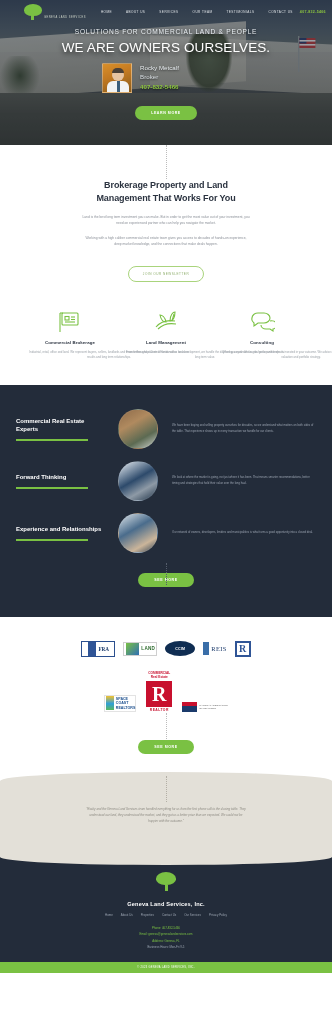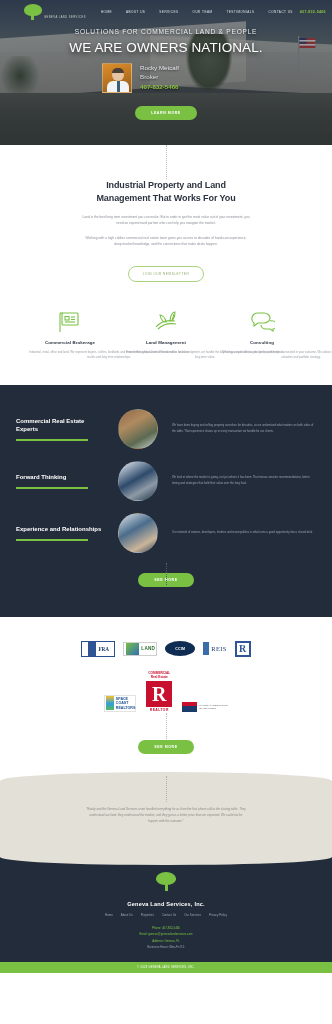--- a/index.html
+++ b/index.html
@@ -259,21 +259,21 @@
         <a href="#">SERVICES</a>
         <a href="#">OUR TEAM</a>
         <a href="#">TESTIMONIALS</a>
         <a href="#">CONTACT US</a>
       </nav>
       <div class="topphone">407-832-5466</div>
     </div>
 
     <div class="hero-content">
       <div class="hero-kicker">SOLUTIONS FOR COMMERCIAL LAND &amp; PEOPLE</div>
-      <div class="hero-title">WE ARE OWNERS NATIONAL.</div>
+      <div class="hero-title">WE ARE OWNERS OURSELVES.</div>
 
       <div class="broker-card">
         <div class="broker-photo">
           <div class="bp-body"></div>
             <div class="bp-face"></div>
             <div class="bp-hair"></div>
             <div class="bp-tie"></div>
         </div>
         <div class="broker-info">
           <div class="broker-name">Rocky Metcalf</div>
@@ -283,21 +283,21 @@
       </div>
 
       <div class="hero-btn-wrap">
         <a class="btn-green" href="#">LEARN MORE</a>
       </div>
     </div>
   </div>
 
   <div class="intro">
     <div class="dotline" style="top:0; height:34px;"></div>
-    <h2>Industrial Property and Land Management That Works For You</h2>
+    <h2>Brokerage Property and Land Management That Works For You</h2>
     <p>Land is the best long term investment you can make. But in order to get the most value out of your investment, you need an experienced partner who can help you navigate the market.</p>
     <p>Working with a high caliber commercial real estate team gives you access to decades of hands-on experience, deep market knowledge, and the connections that make deals happen.</p>
     <div style="margin-top:14px;">
       <a class="btn-outline" href="#">JOIN OUR NEWSLETTER</a>
     </div>
     <div class="dotline" style="top:286px; height:26px;"></div>
 
     <div class="services">
       <div class="svc">
         <div class="svc-ico">

